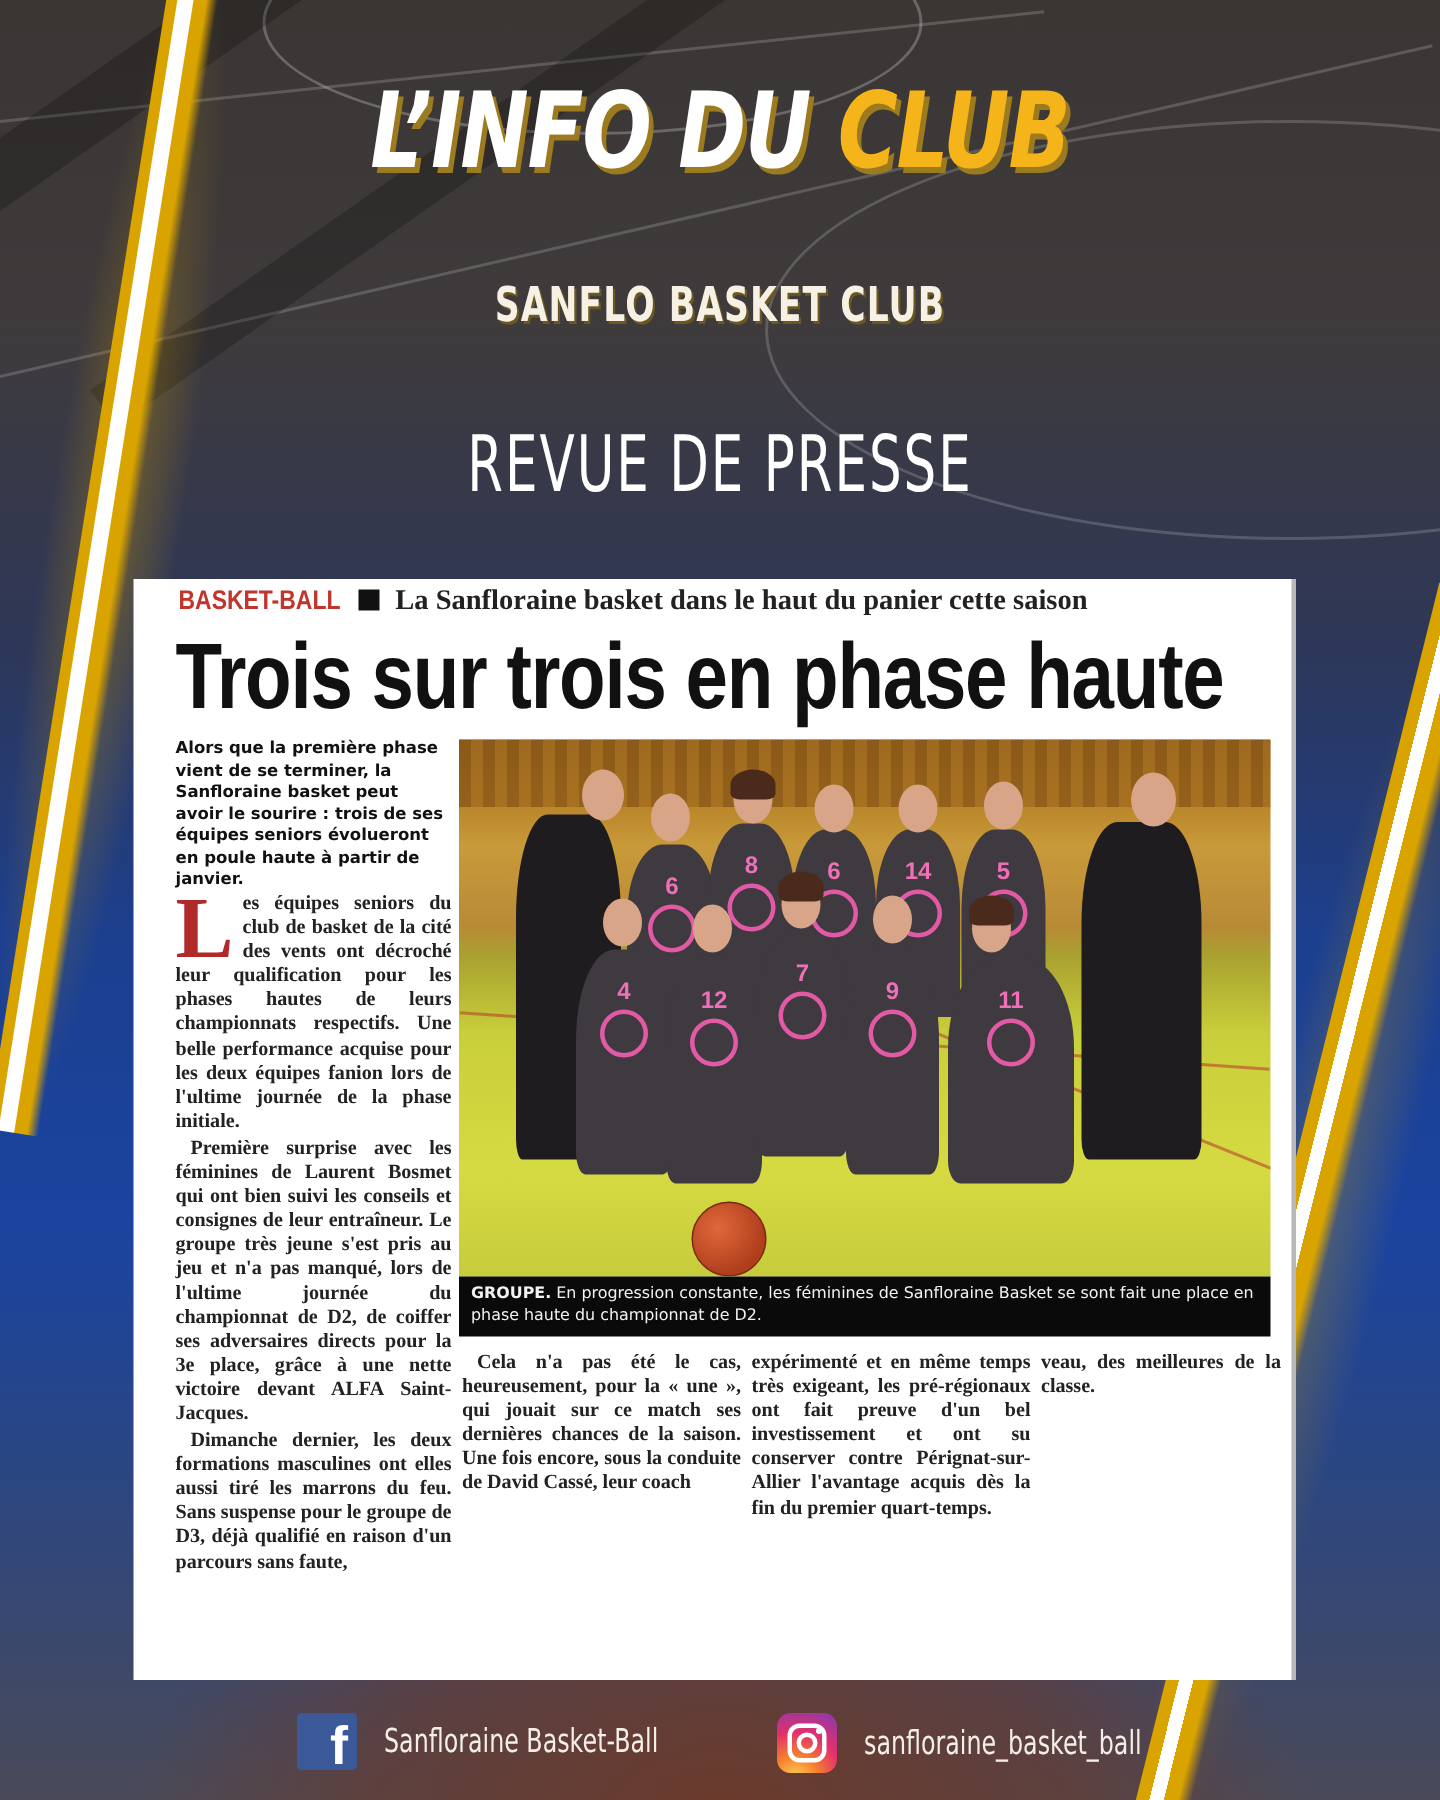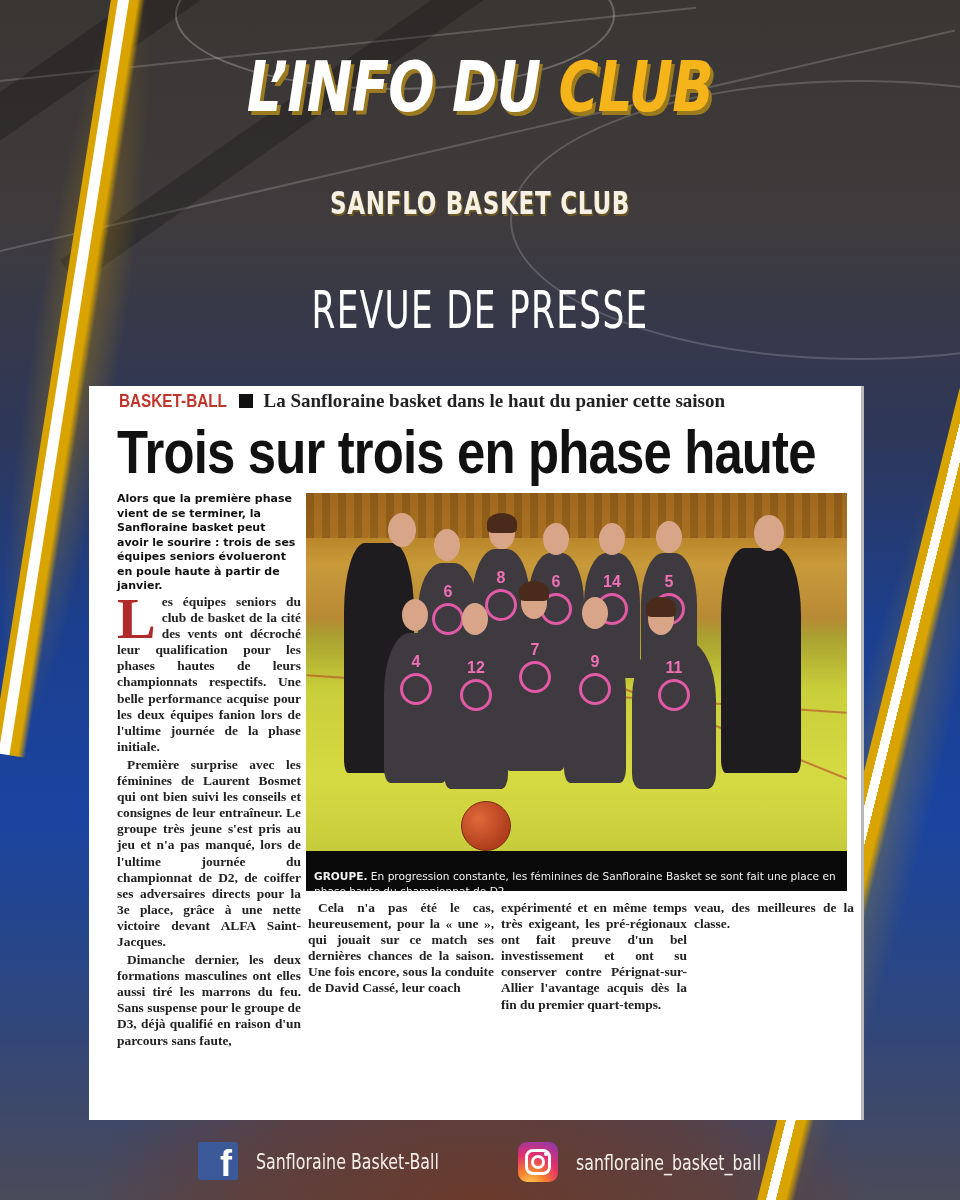--- a/index.html
+++ b/index.html
@@ -84,21 +84,21 @@
     .photo .floor-line { position: absolute; height: 2px; background: #b8452a; opacity: 0.6; }
     .player { position: absolute; border-radius: 40% 40% 10% 10%; background: #3e3a40; }
     .player .jersey-num { position: absolute; top: 20px; width: 100%; text-align: center; color: #f070b8; font-weight: bold; font-family: "Liberation Sans", sans-serif; font-size: 16px; }
     .player .logo { position: absolute; left: 50%; top: 40px; width: 32px; height: 32px; margin-left: -16px; border: 3px solid #e25aa6; border-radius: 50%; }
     .head { position: absolute; width: 26px; height: 32px; border-radius: 50%; background: #d9a588; }
     .hair { position: absolute; width: 30px; height: 20px; border-radius: 50% 50% 20% 20%; background: #4a2a1a; }
     .coach { position: absolute; background: #1e1c1f; border-radius: 30% 30% 6% 6%; }
     .ball { position: absolute; left: 155px; top: 308px; width: 50px; height: 50px; border-radius: 50%; background: radial-gradient(circle at 35% 35%, #e0683a, #b03e1c 70%); border: 1px solid #7a2a10; }
     .caption {
       position: absolute; left: 217px; top: 465px; width: 541px; height: 40px; background: #0a0a0a; color: #f2f2f2;
-      font-family: "DejaVu Sans", sans-serif; font-size: 10.6px; line-height: 15px; padding: 18px 8px;
+      font-family: "DejaVu Sans", sans-serif; font-size: 10.6px; line-height: 15px; padding: 4px 8px;
     }
     .caption b { font-weight: bold; }
 
     
     .footer { position: absolute; top: 1142px; left: 0; width: 960px; height: 40px; }
     .social { position: absolute; top: 0; display: flex; align-items: center; }
     .social-fb { left: 198px; }
     .social-ig { left: 498px; padding-left: 20px; }
     .fb-icon { width: 40px; height: 38px; background: #3b5998; border-radius: 3px; position: relative; }
     .fb-icon span { position: absolute; right: 6px; bottom: -2px; color: #fff; font-family: "Liberation Sans", sans-serif; font-weight: bold; font-size: 36px; line-height: 36px; }

